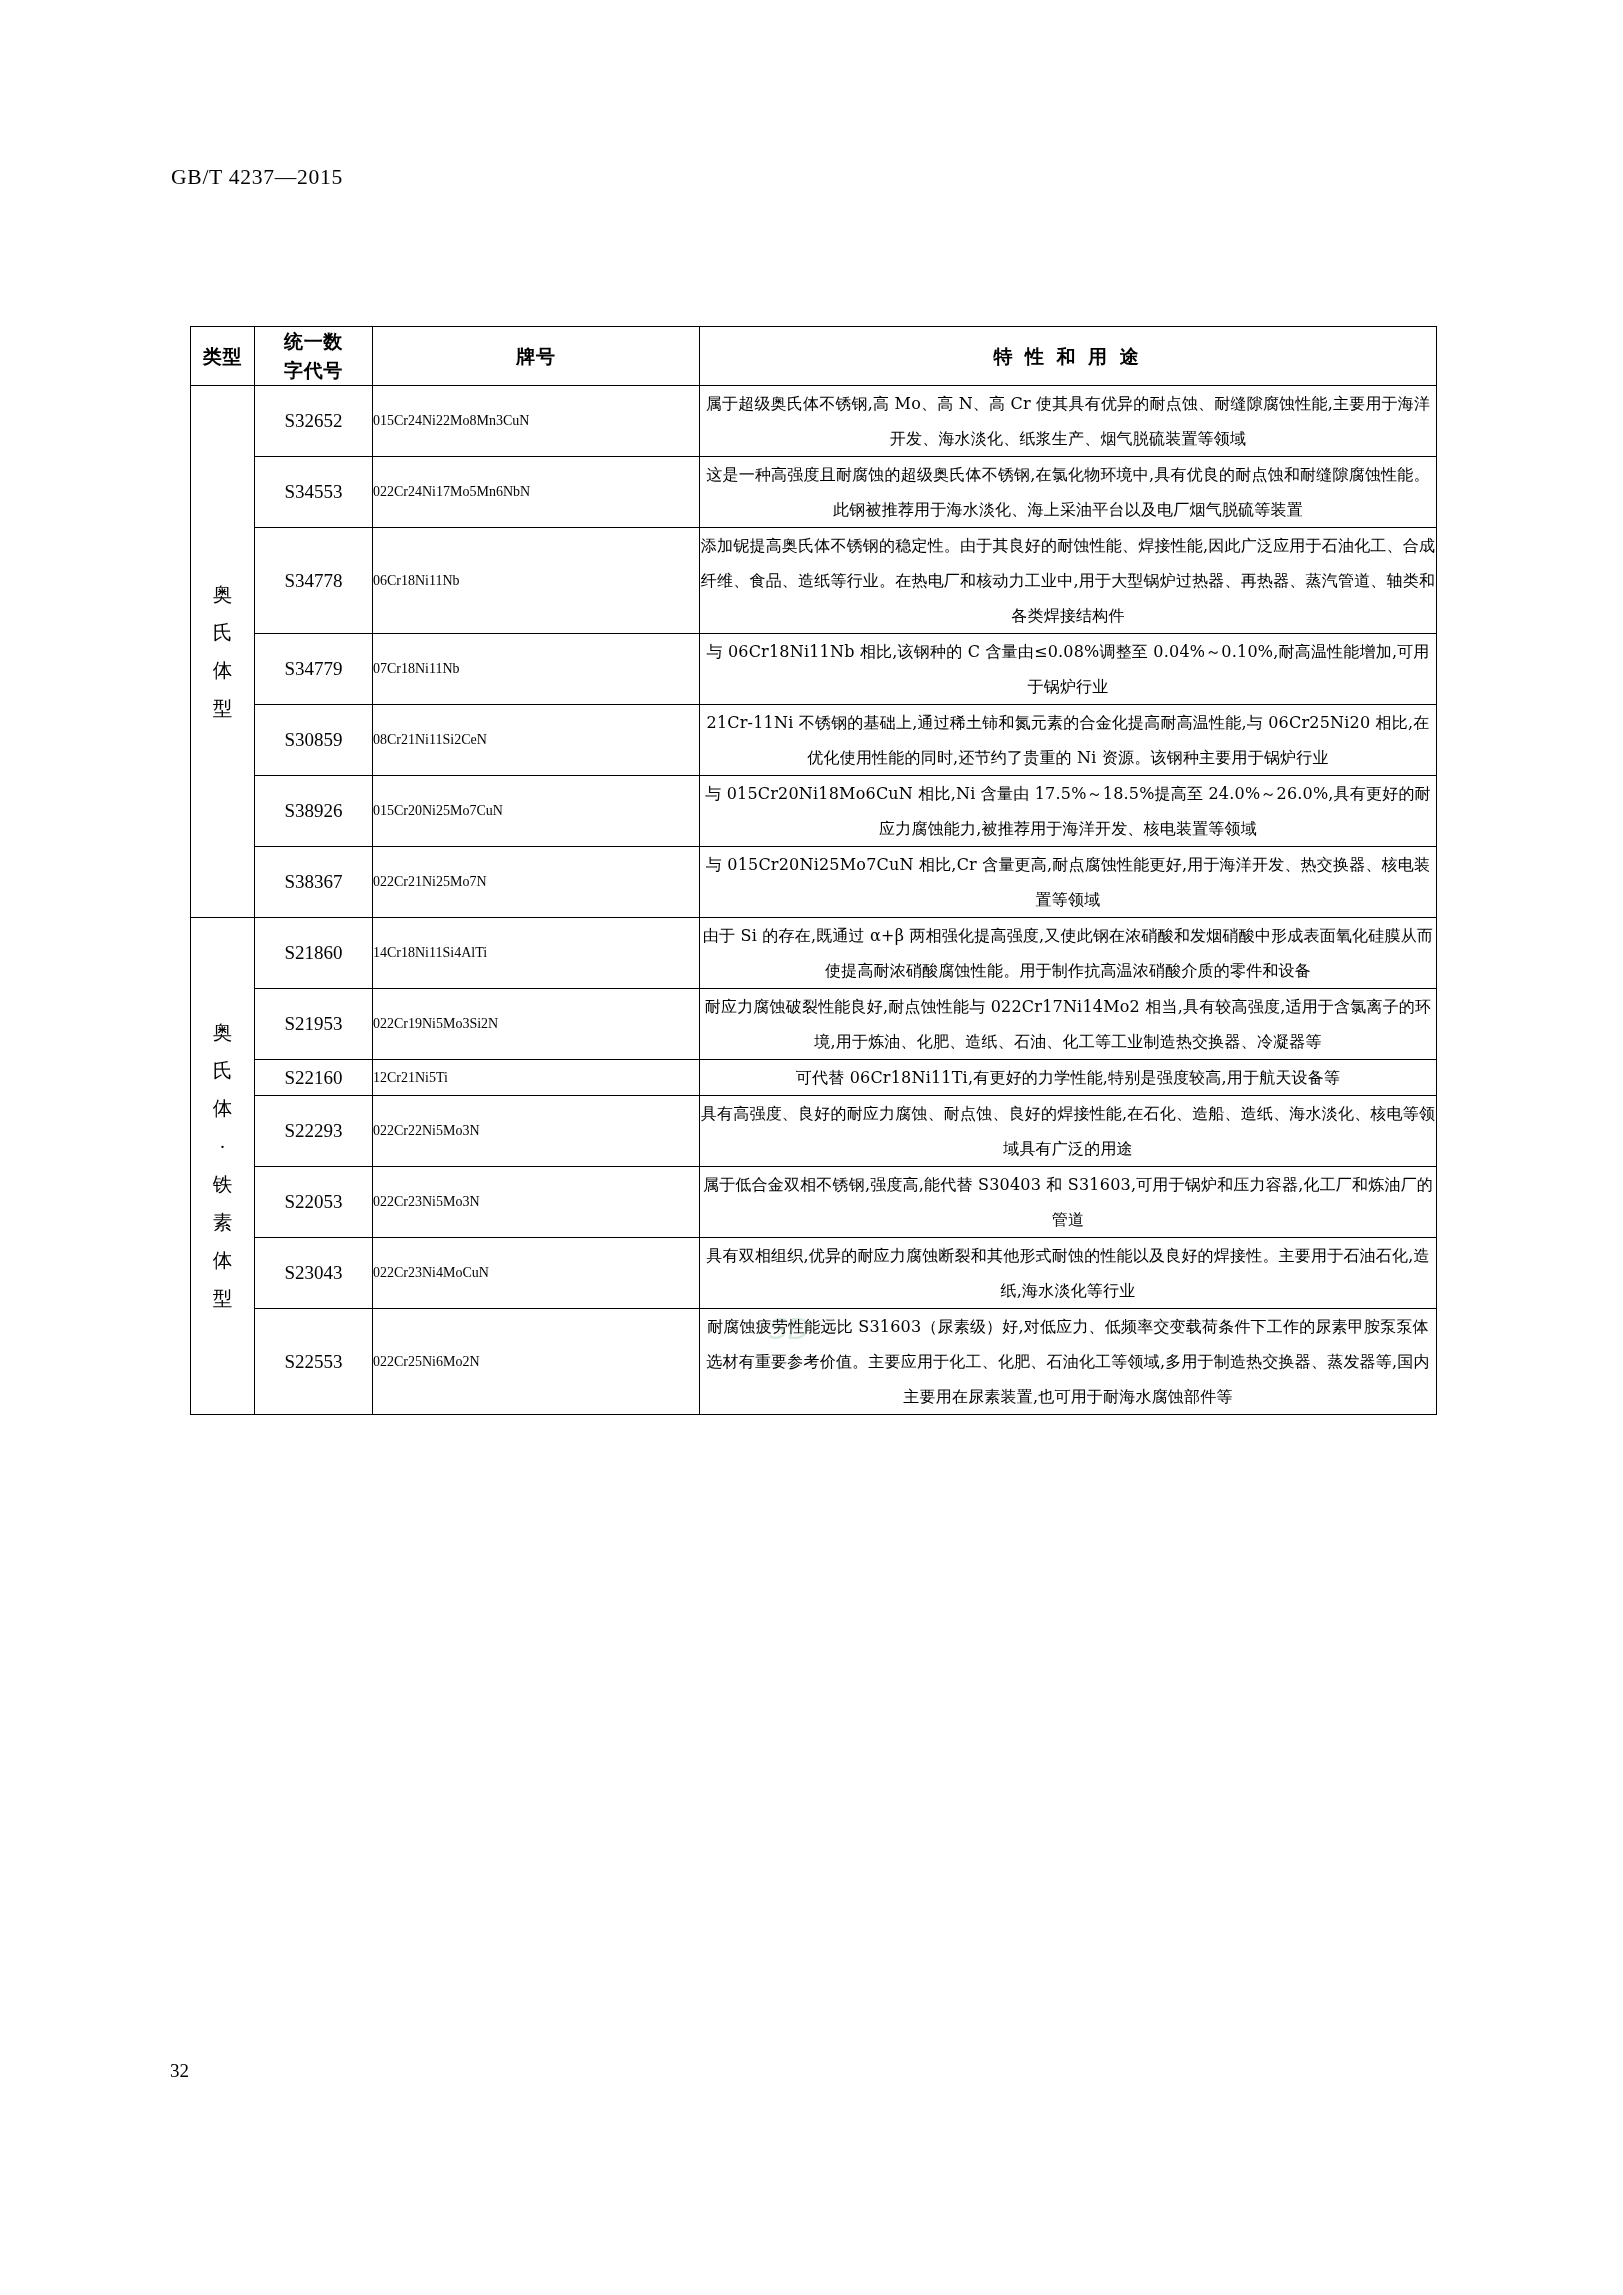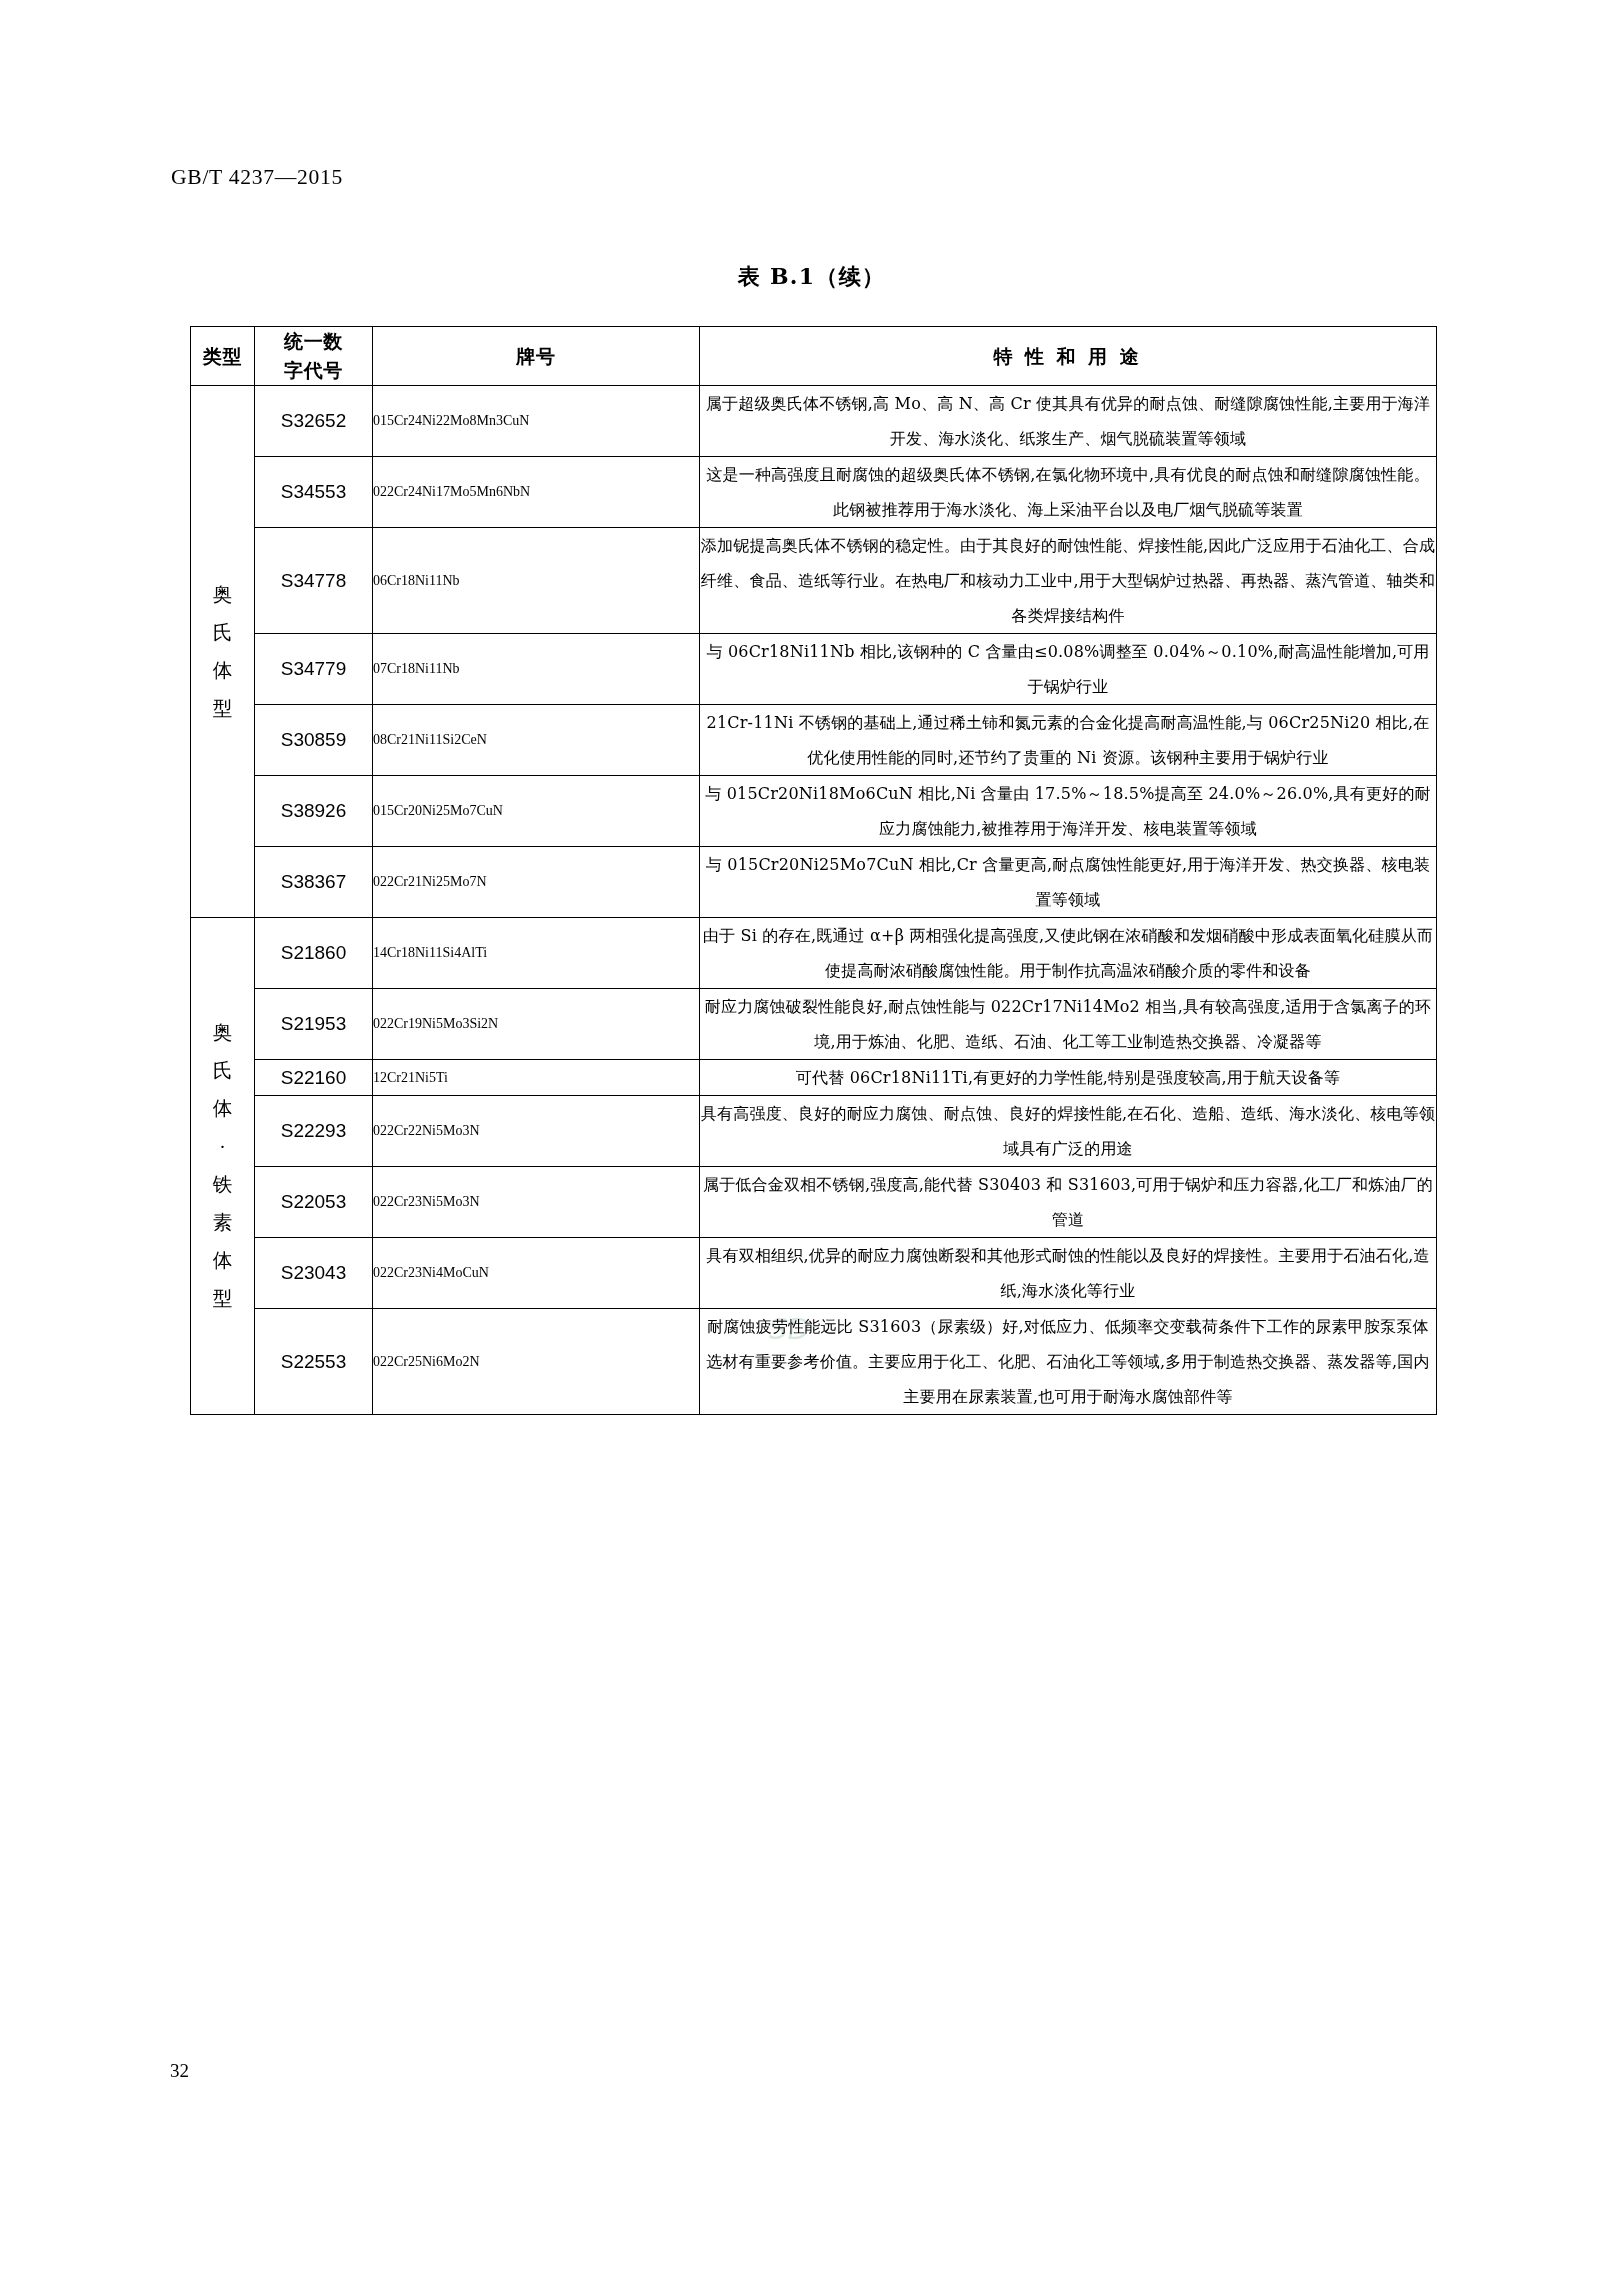--- a/index.html
+++ b/index.html
@@ -79,21 +79,21 @@
     letter-spacing: 0px;
     padding: 6.5px 0;
   }
   .cell-type span {
     display: block;
   }
   .cell-code {
     text-align: center;
     font-size: 19px;
     padding: 9.2px 2.6px;
-    font-family: Liberation Sans, sans-serif;
+    font-family: Liberation Serif, serif;
   }
   .cell-brand {
     text-align: left;
     font-size: 14px;
     padding: 9.2px 0 9.2px 18.3px;
     font-family: "Liberation Serif", "DejaVu Serif", serif;
   }
   .cell-desc {
     text-align: center;
     font-size: 16px;
@@ -124,21 +124,20 @@
     user-select: none;
   }
 </style>
 </head>
 <body>
 
 <div class="page">
 
   <div class="header-code">GB/T 4237—2015</div>
 
-  <div class="table-title">表 B.1（续）</div>
 
   <div class="watermark">SD</div>
 
   <div class="table-wrap">
     <table class="main">
       <colgroup>
         <col class="col-type">
         <col class="col-code">
         <col class="col-brand">
         <col class="col-desc">

